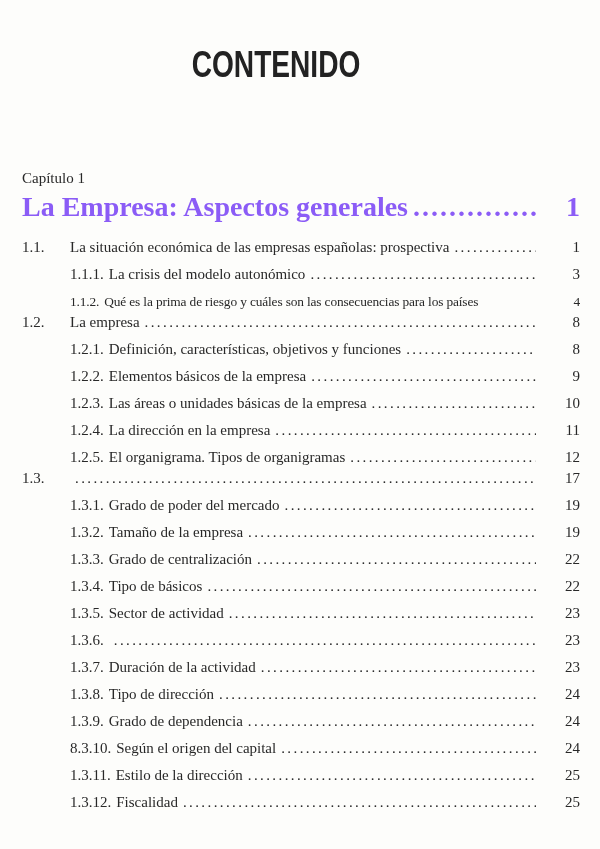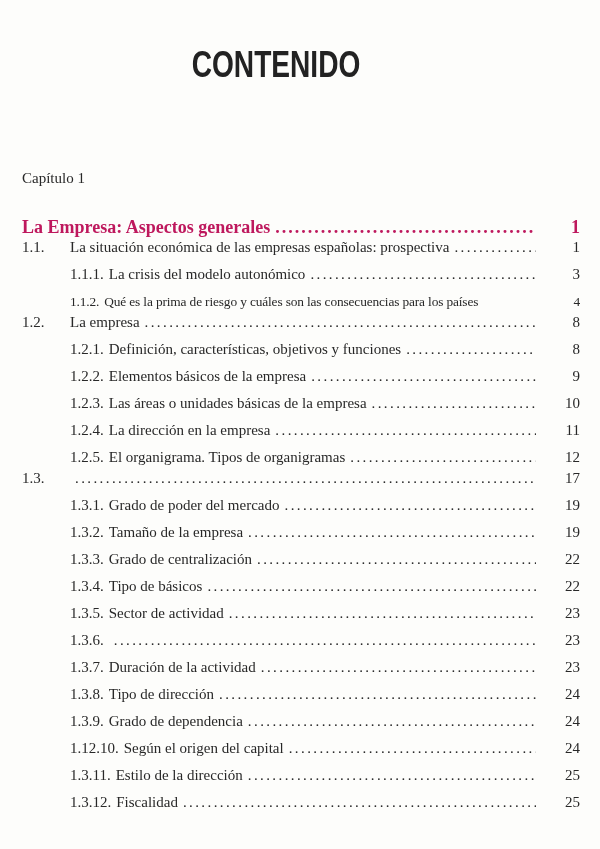--- a/index.html
+++ b/index.html
@@ -38,27 +38,27 @@
   }
   
   .chapter-label {
     position: absolute;
     top: 166px; left: 22px;
     font-size: 15px;
     line-height: 25px;
   }
   .chapter-title-row {
     position: absolute;
-    top: 212px; left: 22px; right: 20px;
+    top: 192px; left: 22px; right: 20px;
     display: flex;
     align-items: baseline;
-    font-size: 18px;
+    font-size: 28px;
     font-weight: 700;
     line-height: 30px;
-    color: #be185d;
+    color: #8b5cf6;
   }
   .chapter-title-row .leader::after { letter-spacing: 2px; }
   
   .toc {
     position: absolute;
     top: 240px; left: 22px; right: 20px;
   }
   .row {
     display: flex;
     align-items: flex-start;
@@ -215,21 +215,21 @@
         <span class="leader"></span>
         <span class="pagenum">24</span>
       </div>
       <div class="row l2">
         <span class="num">1.3.9.</span>
         <span class="label">Grado de dependencia</span>
         <span class="leader"></span>
         <span class="pagenum">24</span>
       </div>
       <div class="row l2">
-        <span class="num">1.12.10.</span>
+        <span class="num">8.3.10.</span>
         <span class="label">Según el origen del capital</span>
         <span class="leader"></span>
         <span class="pagenum">24</span>
       </div>
       <div class="row l2">
         <span class="num">1.3.11.</span>
         <span class="label">Estilo de la dirección</span>
         <span class="leader"></span>
         <span class="pagenum">25</span>
       </div>

